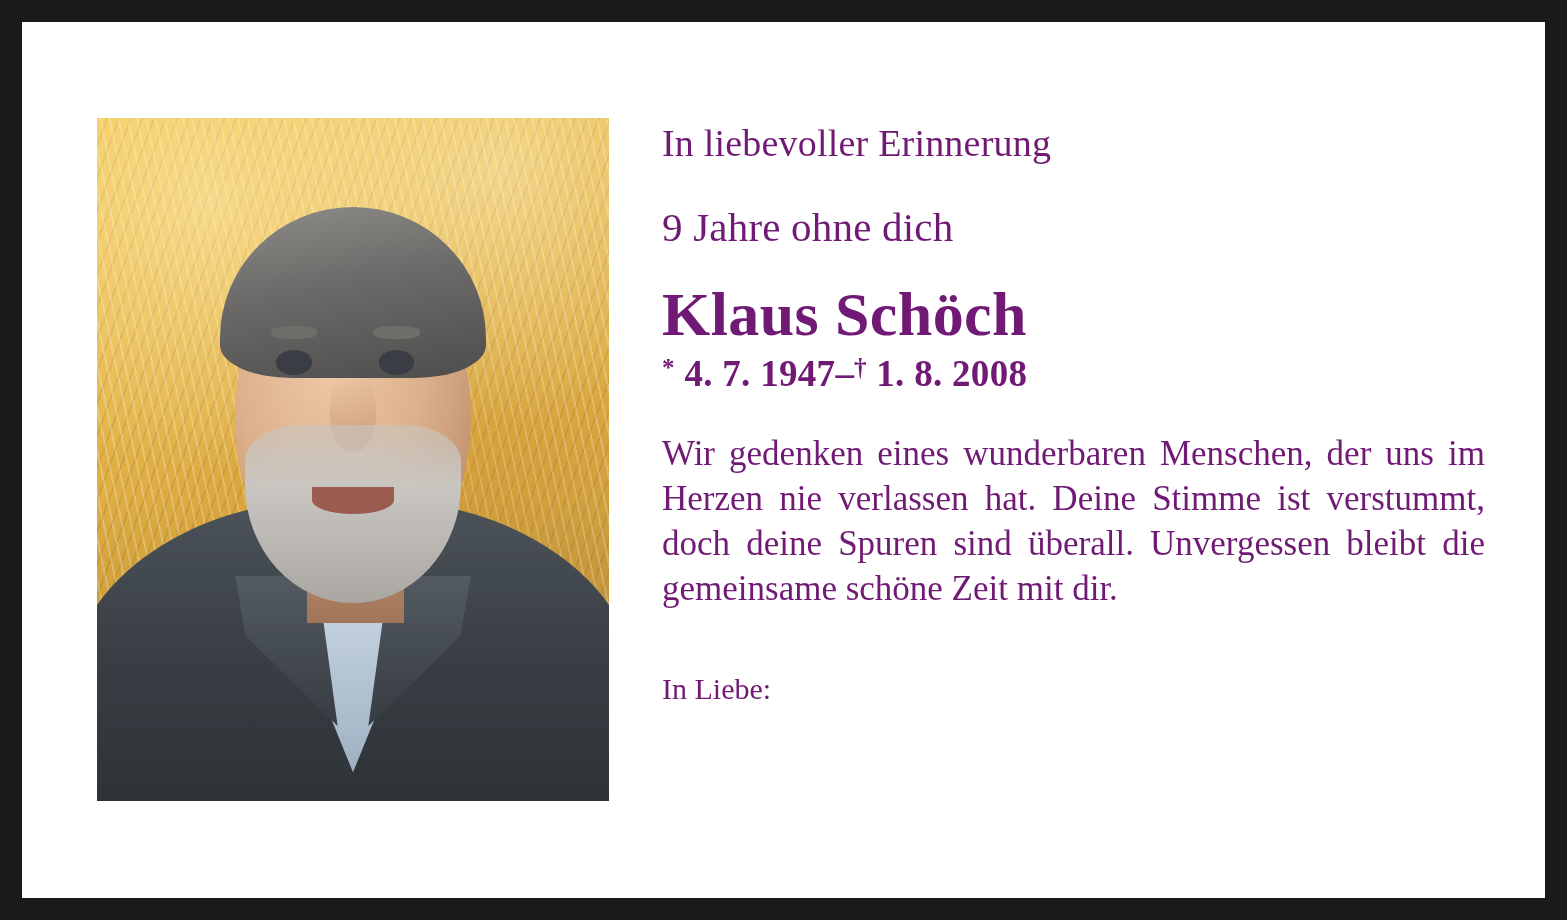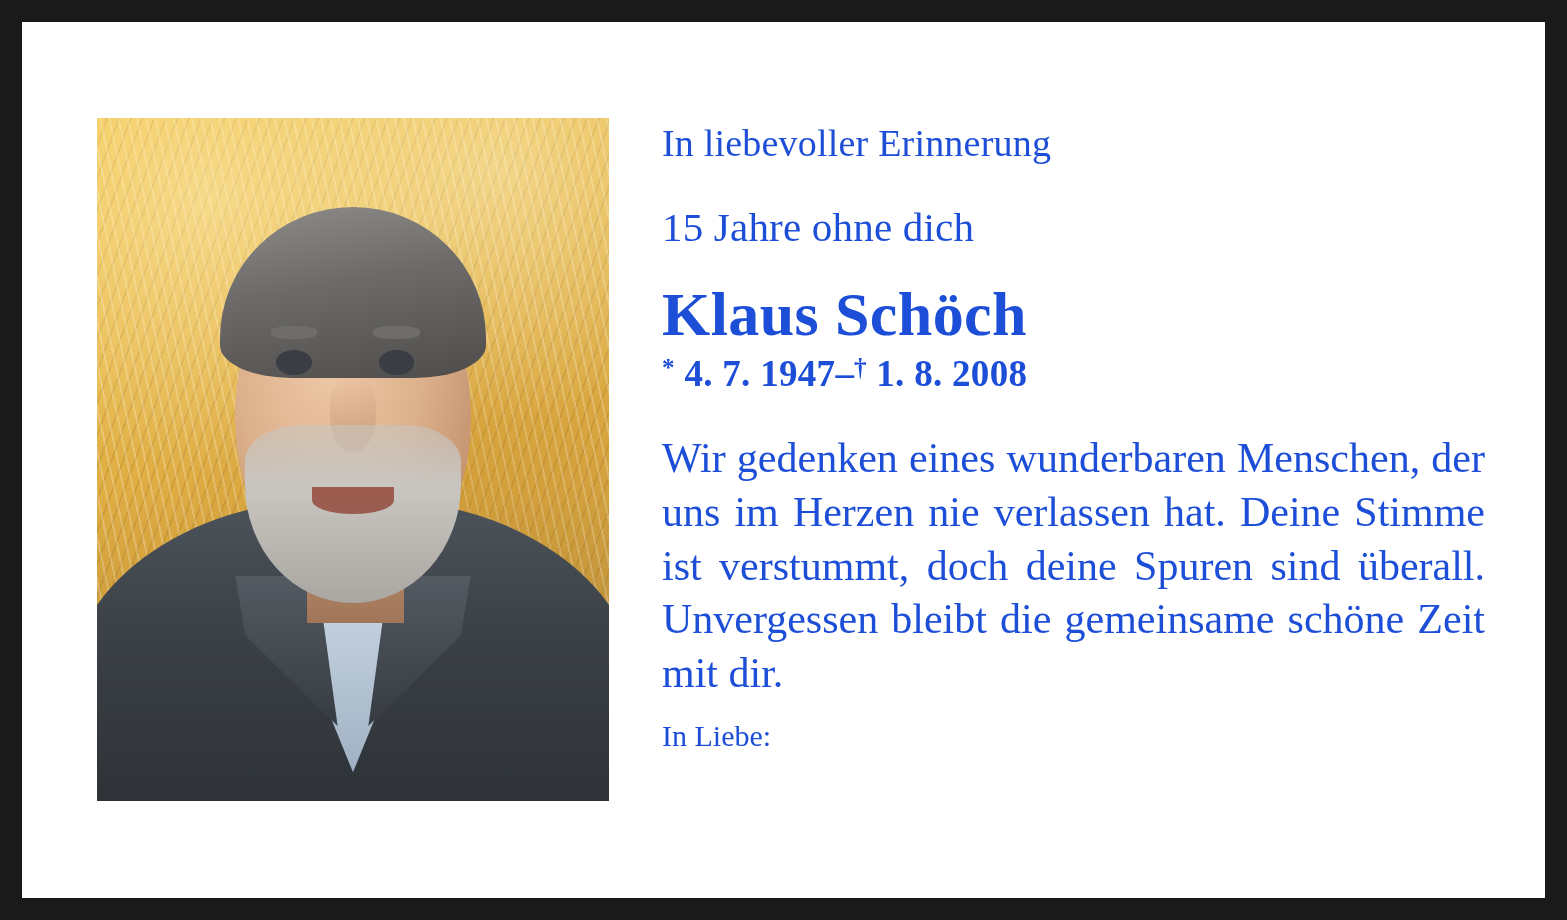--- a/index.html
+++ b/index.html
@@ -179,21 +179,21 @@
   .portrait .shade {
     position: absolute;
     inset: 0;
     background: linear-gradient(180deg, rgba(0,0,0,0) 55%, rgba(0,0,0,0.10) 100%);
   }
 
   .text-col {
     flex: 1 1 auto;
     padding: 100px 60px 0 40px;
     box-sizing: border-box;
-    color: #1d4ed8;
+    color: #701a75;
   }
 
   .line-intro {
     font-size: 38px;
     line-height: 1.15;
     margin: 0 0 38px 0;
     letter-spacing: 0.2px;
   }
 
   .line-years {
@@ -220,23 +220,23 @@
   .dates .star, .dates .cross {
     font-size: 25px;
     vertical-align: 0.42em;
     font-weight: bold;
   }
   .dates .dash {
     letter-spacing: 0;
   }
 
   .verse {
-    font-size: 42px;
+    font-size: 35px;
     line-height: 1.28;
-    margin: 0 0 16px 0;
+    margin: 0 0 59px 0;
     text-align: justify;
     max-width: 880px;
   }
 
   .closing-label {
     font-size: 30px;
     line-height: 1.25;
     margin: 0 0 10px 0;
   }
 
@@ -271,21 +271,21 @@
         <div class="beard"></div>
         <div class="mouth"></div>
         <div class="shade"></div>
       </div>
     </div>
 
     <div class="text-col">
 
       <p class="line-intro">In liebevoller Erinnerung</p>
 
-      <p class="line-years">15 Jahre ohne dich</p>
+      <p class="line-years">9 Jahre ohne dich</p>
 
       <h1 class="name">Klaus Schöch</h1>
 
       <p class="dates">
         <span class="star">*</span>
         <span>4. 7. 1947</span><span class="dash">–</span><span class="cross">†</span>
         <span>1. 8. 2008</span>
       </p>
 
       <p class="verse">Wir gedenken eines wunderbaren Menschen, der uns im Herzen nie verlassen hat. Deine Stimme ist verstummt, doch deine Spuren sind überall. Unvergessen bleibt die gemeinsame schöne Zeit mit dir.</p>

